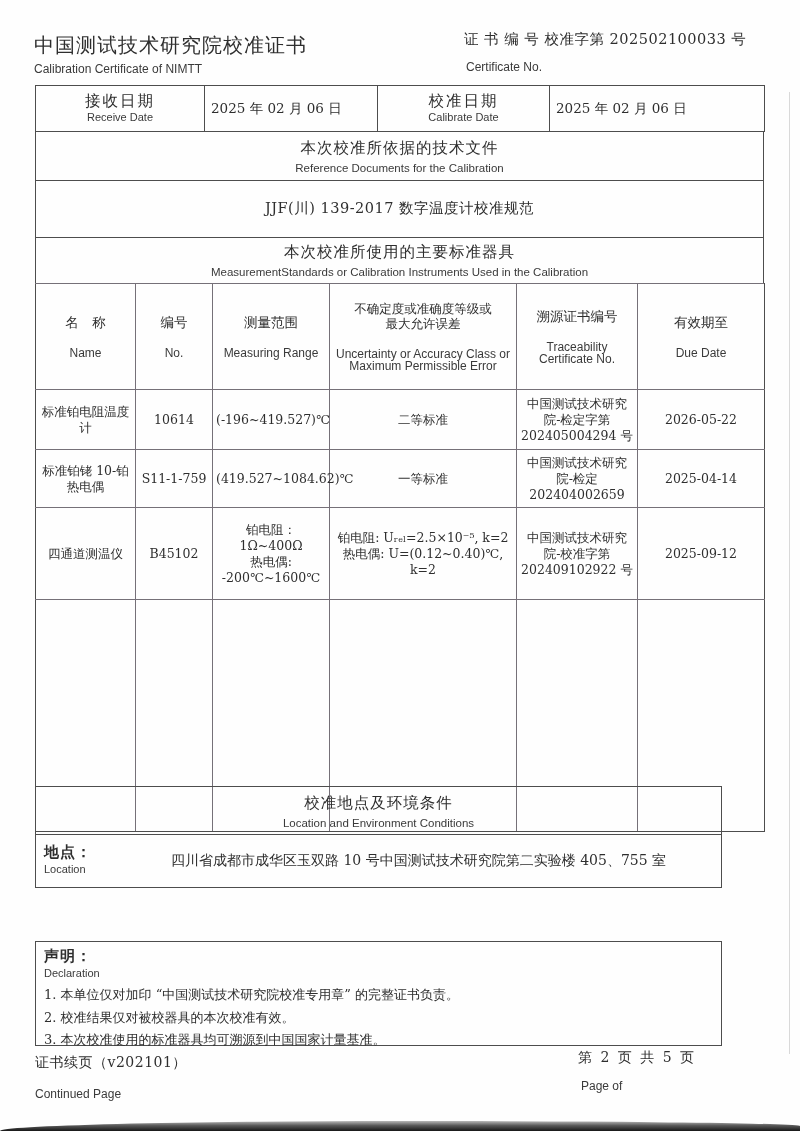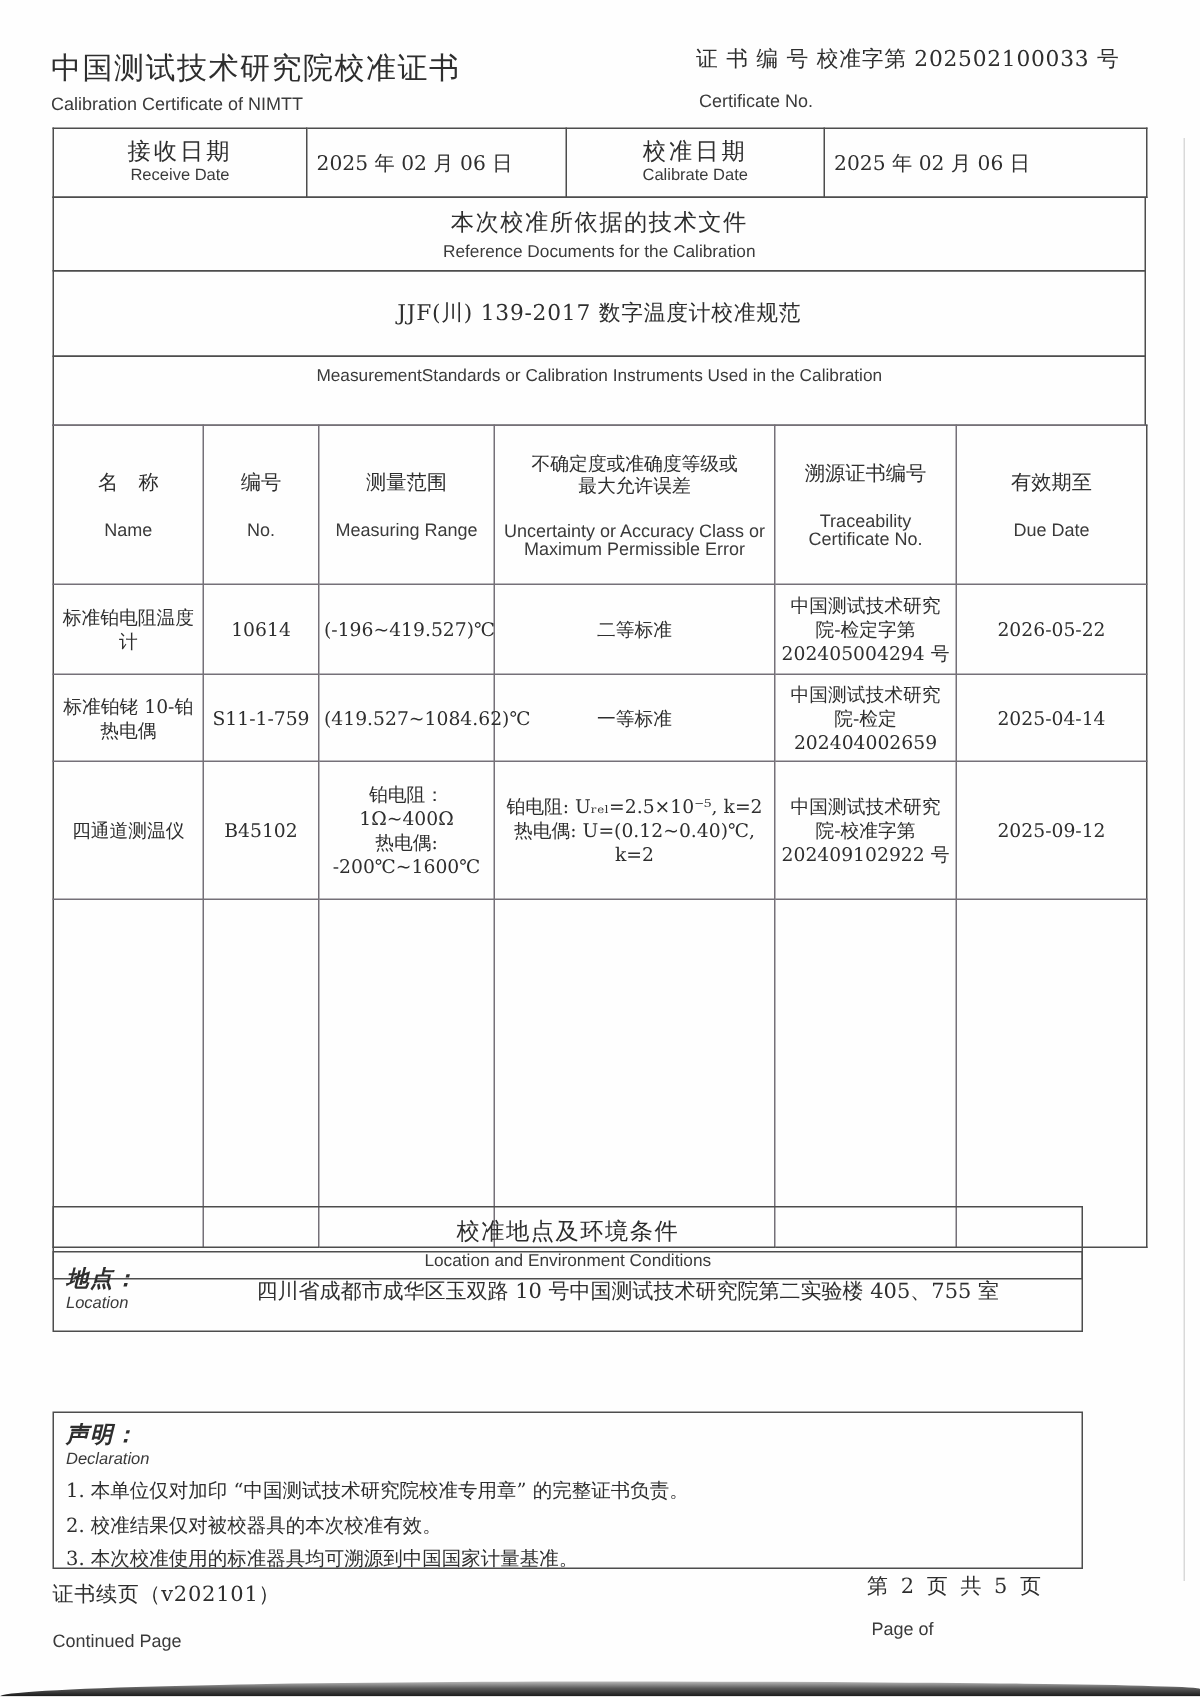--- a/index.html
+++ b/index.html
@@ -41,25 +41,25 @@
     font-weight:normal;font-size:12.5px;text-align:center;white-space:pre-line;line-height:16px;}
   .std-table .outer-l{border-left:1.6px solid #4d4d4d;}
   .std-table .outer-r{border-right:1.6px solid #4d4d4d;}
   .std-table tr.hdr td{line-height:15px;}
   .std-table .hcn{font-size:13.5px;display:block;}
   .std-table .hcn.small{font-size:12.5px;}
   .std-table .hen{font-size:12px;display:block;margin-top:2px;line-height:12px;}
   .std-table tr.filler td{height:227px;border-bottom:1.6px solid #4d4d4d;}
 
   
-  .loc-header{left:35px;top:804px;width:687px;height:49px;padding-top:6px;}
+  .loc-header{left:35px;top:786px;width:687px;height:49px;padding-top:6px;}
   .loc-row{left:35px;top:834px;width:687px;height:54px;}
   .env-row{left:35px;top:887px;width:687px;height:55px;}
   .decl-box{left:35px;top:941px;width:687px;height:105px;}
-  .fld{position:absolute;font-style:italic;}
+  .fld{position:absolute;}
   .fld .f-cn{display:block;font-size:15px;font-weight:bold;letter-spacing:1px;line-height:17px;}
   .fld .f-en{display:block;font-size:11px;line-height:13px;margin-top:2px;}
   .f-val{position:absolute;font-size:14px;}
 
   .decl-box .f-cn{font-size:15px;font-weight:bold;}
   .decl-items{position:absolute;left:8px;top:42px;font-size:13px;line-height:22.5px;white-space:pre-line;}
 
   
   .foot-left-cn{left:35px;top:1054px;font-size:14px;letter-spacing:.5px;}
   .foot-left-en{left:35px;top:1087px;font-size:12px;}
@@ -107,20 +107,21 @@
 
   <div class="box sec center ref-header">
     <div class="cn-h">本次校准所依据的技术文件</div>
     <div class="en en-h">Reference Documents for the Calibration</div>
   </div>
   <div class="box center ref-doc">
     <div class="doc-text">JJF(川) 139-2017 数字温度计校准规范</div>
   </div>
 
   <div class="box sec center std-header">
+    <div class="cn-h">本次校准所使用的主要标准器具</div>
     <div class="en en-h">MeasurementStandards or Calibration Instruments Used in the Calibration</div>
   </div>
 
   <table class="std-table">
     <colgroup>
       <col style="width:100px">
         <col style="width:77px">
         <col style="width:117px">
       <col style="width:187px">
         <col style="width:121px">

